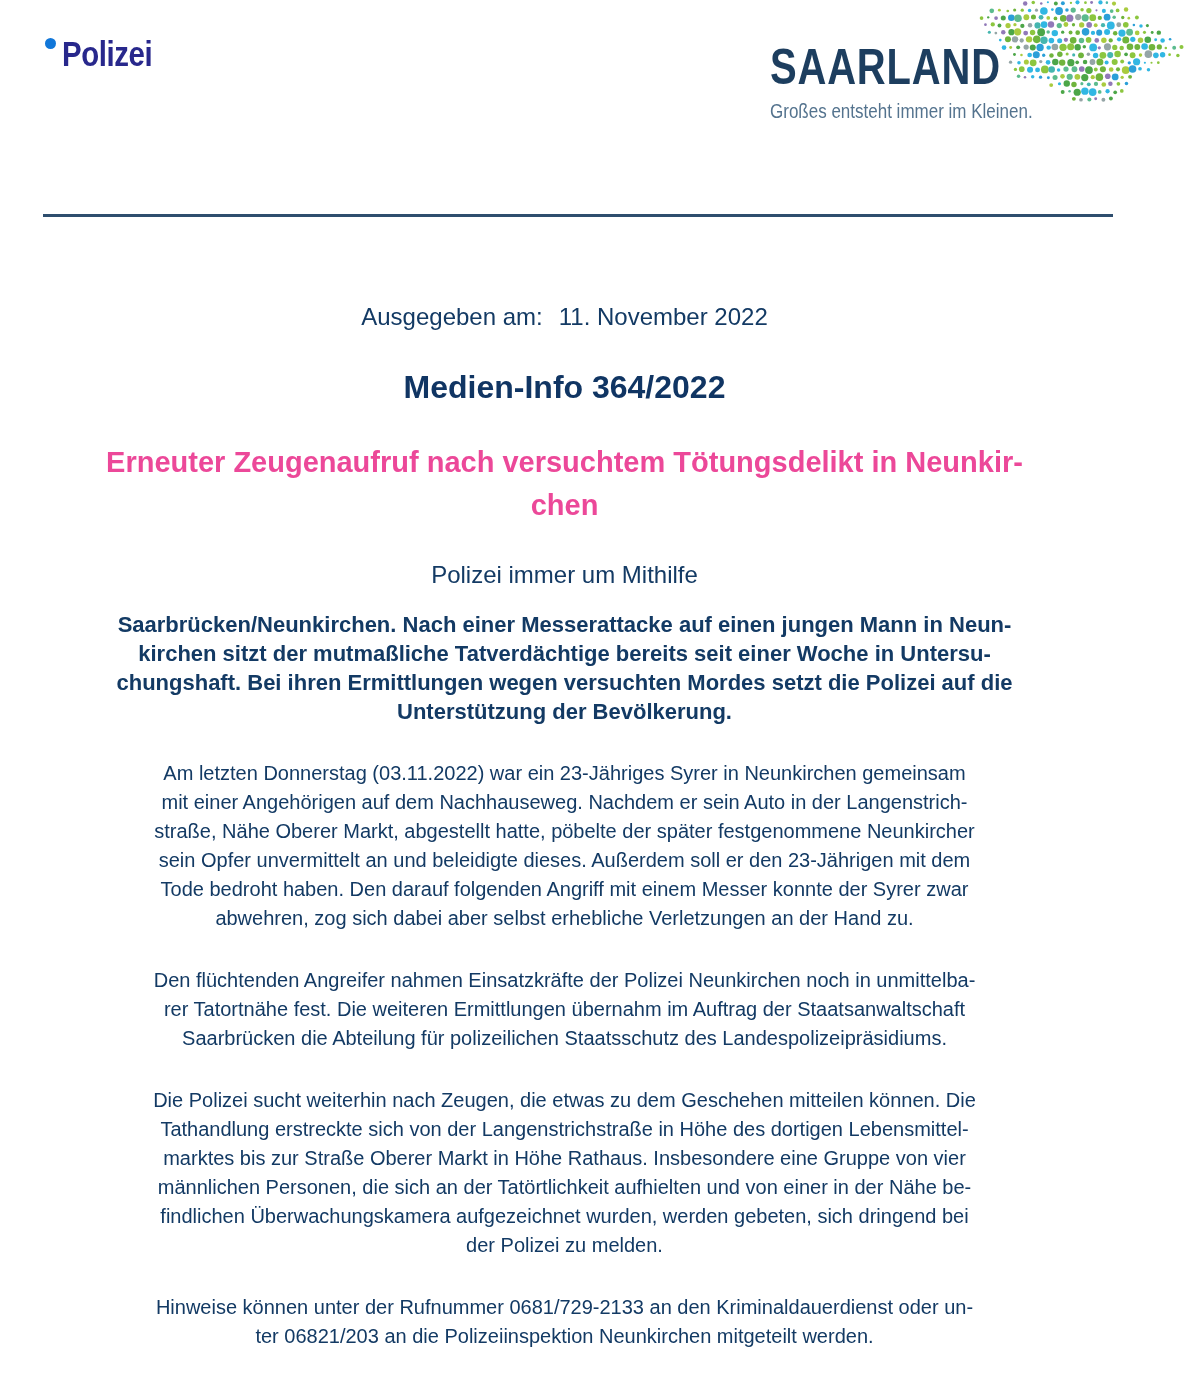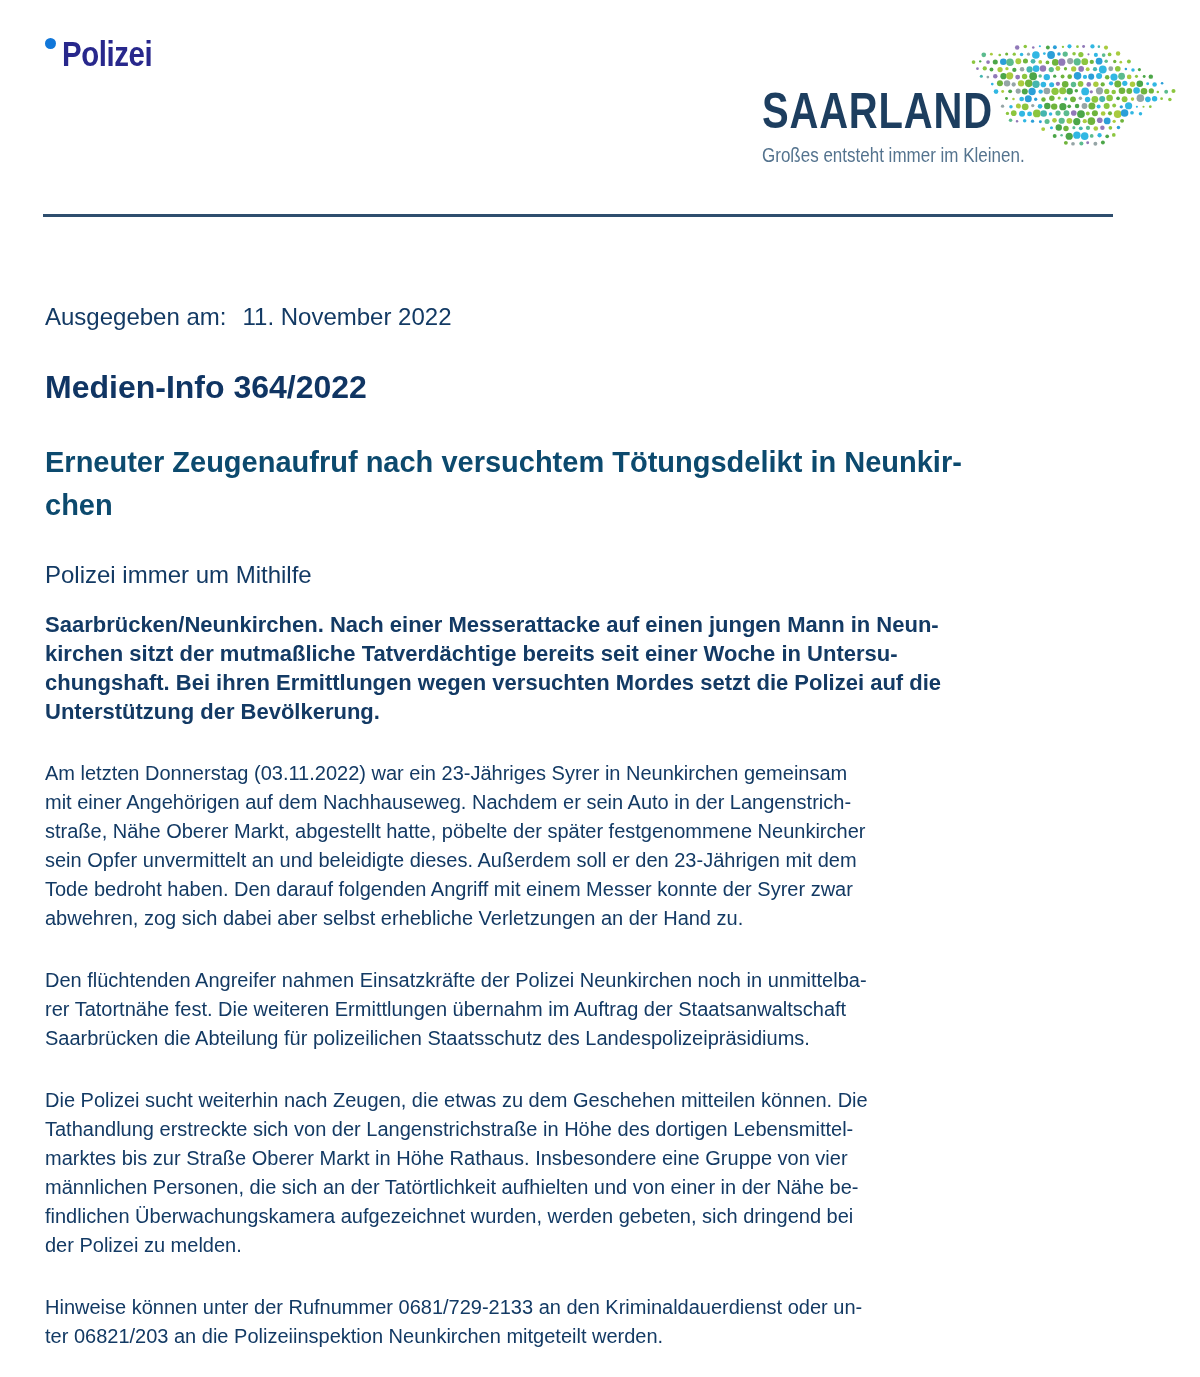--- a/index.html
+++ b/index.html
@@ -28,21 +28,21 @@
     margin-left: 20px;
     font-size: 35px;
     font-weight: 600;
     color: #28288c;
     letter-spacing: -0.5px;
     transform: scaleX(0.84);
     transform-origin: 0 50%;
     line-height: 1.2;
   }
 
-  .saarland-logo { position: absolute; top: 0; right: 10px; display: flex; margin-top: 44px; }
+  .saarland-logo { position: absolute; top: 0; right: 2px; display: flex; }
   .saarland-textcol { width: 193px; padding-top: 42px; }
   .saarland-name {
     display: inline-block;
     font-size: 50px;
     font-weight: bold;
     color: #1d3e5f;
     letter-spacing: 1px;
     line-height: 1.0;
     white-space: nowrap;
     transform: scaleX(0.80);
@@ -59,38 +59,38 @@
   }
   .saarland-map { width: 235px; height: 112px; display: block; }
 
   .rule {
     height: 3px;
     background: #2e4e6e;
     margin: 0 87px 0 43px;
   }
 
   
-  .main { padding: 0 116px 0 45px; }
+  .main { padding: 0 116px 0 45px; text-align: center; }
 
   .issued { margin-top: 85px; font-size: 24px; line-height: 1.25; }
   .issued-date { margin-left: 16px; }
 
   .media-title {
     margin-top: 37px;
     font-size: 32px;
     font-weight: bold;
     color: #103563;
     line-height: 1.15;
   }
 
   .headline {
     margin-top: 35px;
     font-size: 29px;
     font-weight: bold;
-    color: #0c4a6e;
+    color: #ec4899;
     line-height: 1.48;
     white-space: pre-line;
   }
 
   .subhead { margin-top: 33px; font-size: 24px; line-height: 1.25; }
 
   .lead {
     margin-top: 20px;
     font-size: 22px;
     font-weight: bold;

